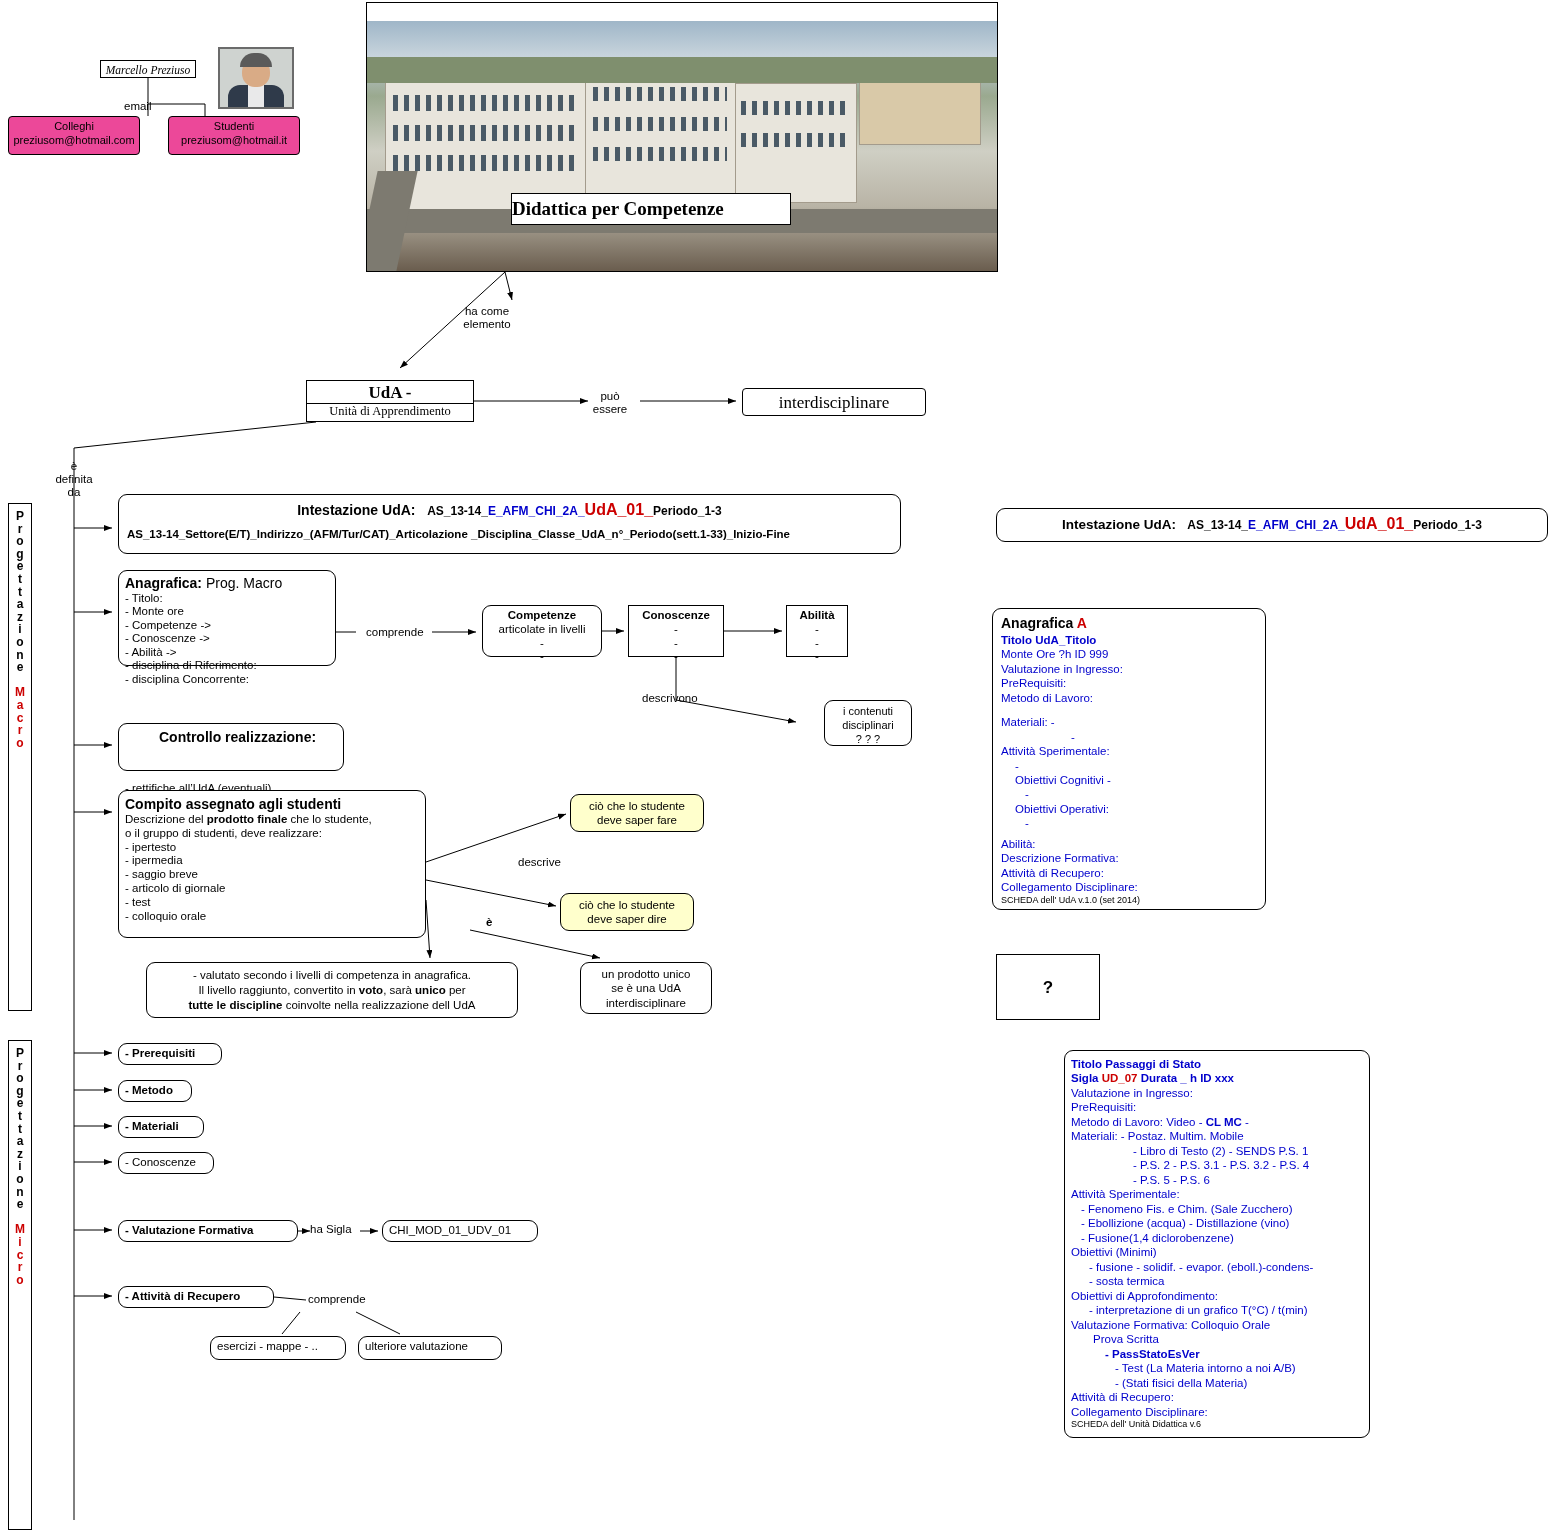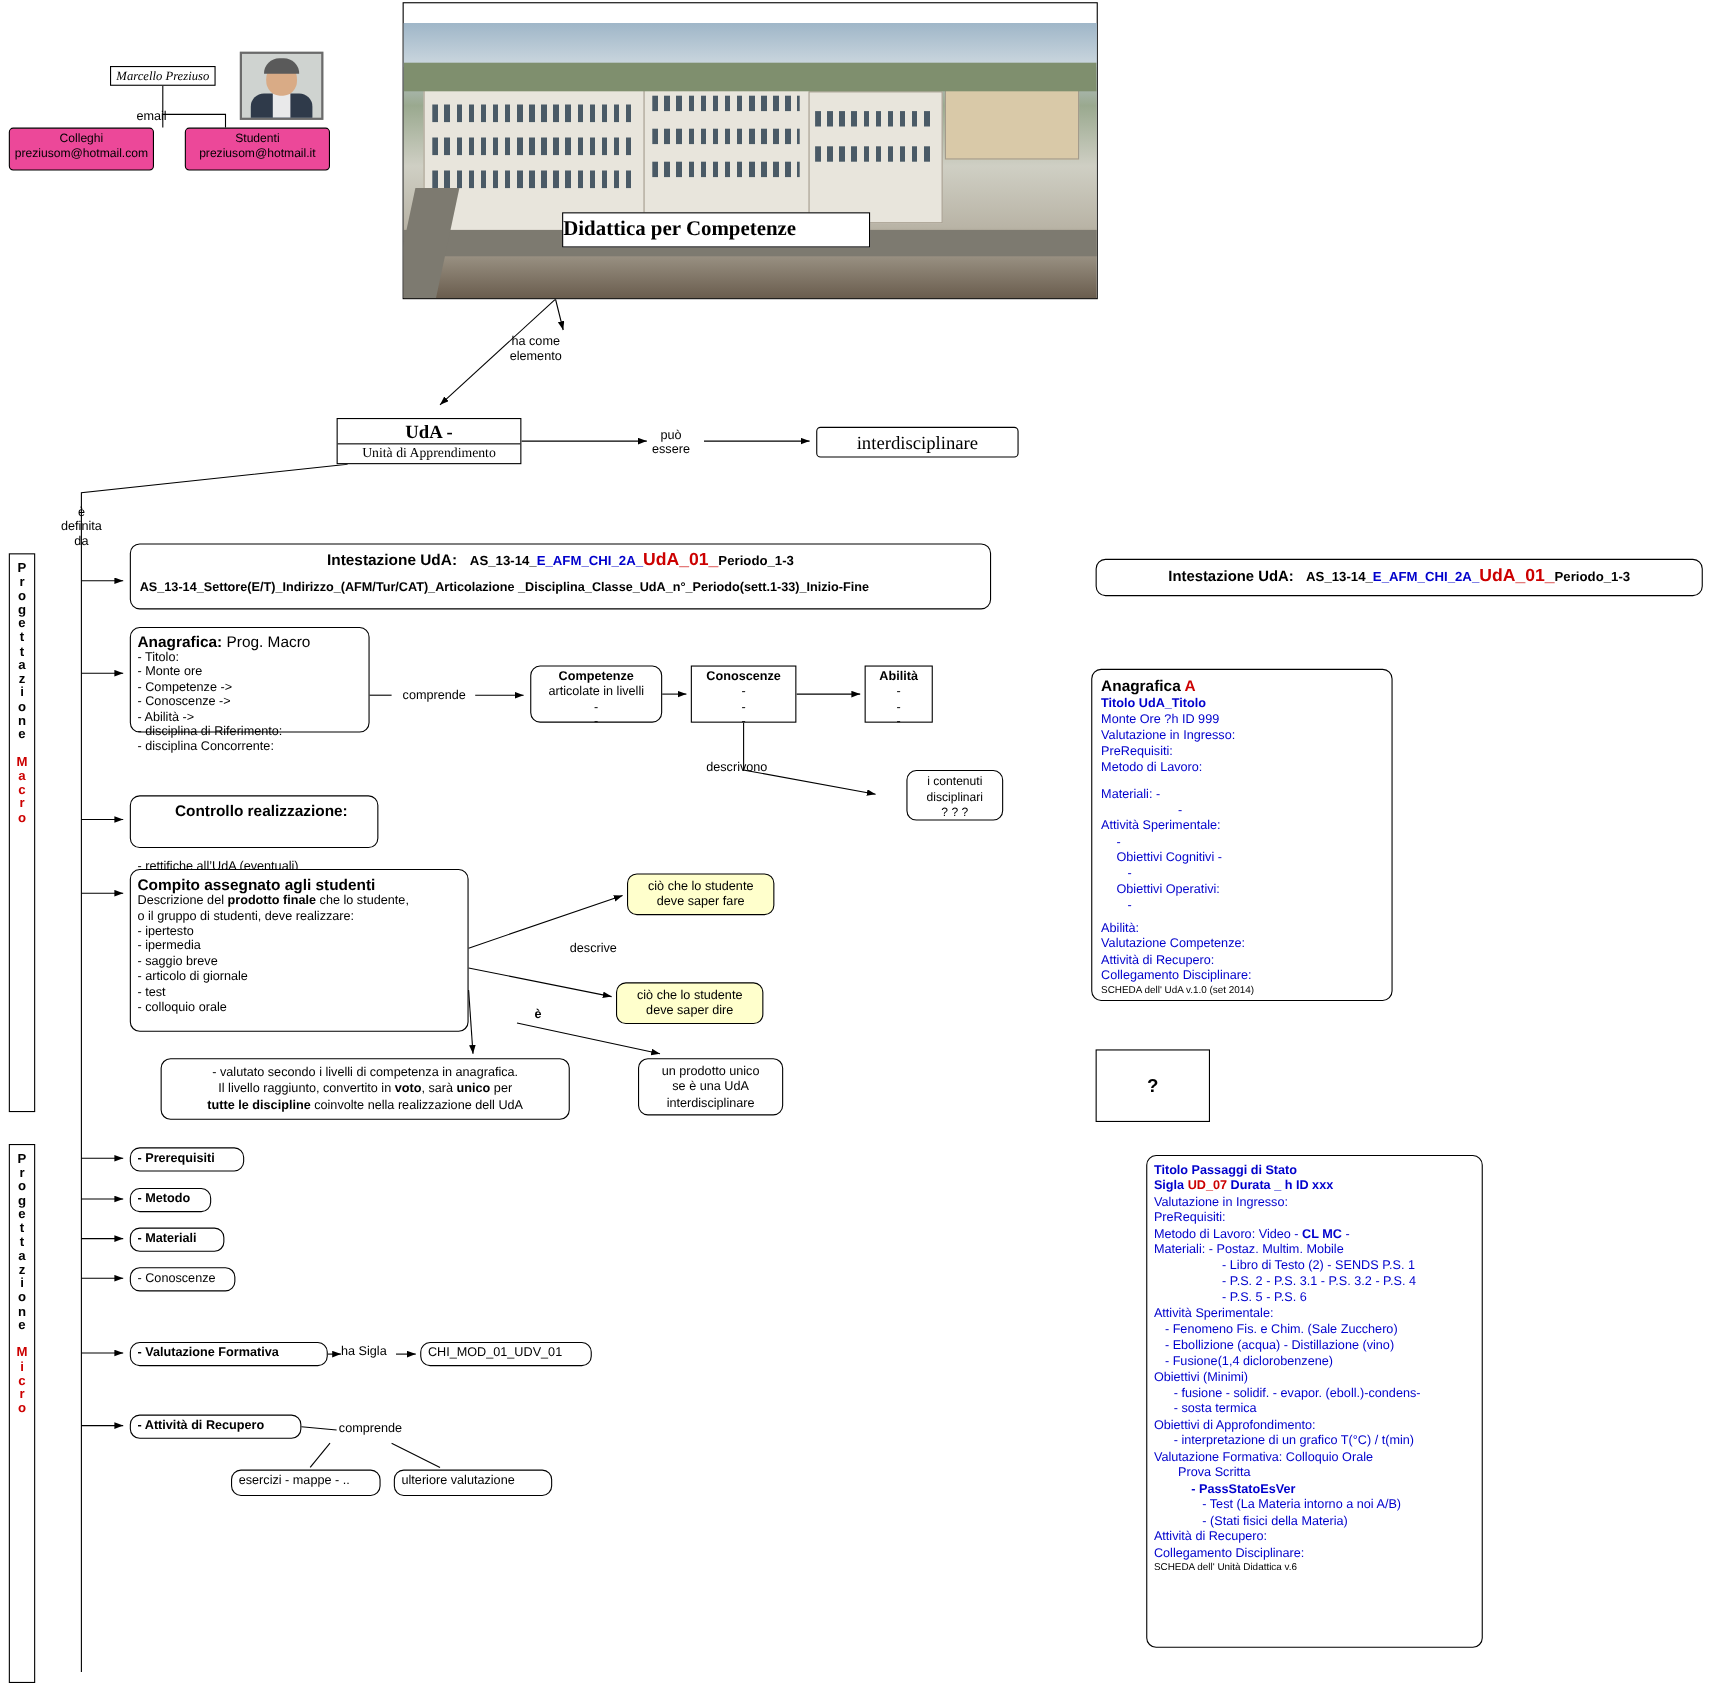--- a/index.html
+++ b/index.html
@@ -109,21 +109,21 @@
   #mb-sigla{left:382px;top:1220px;width:156px;height:22px;}
   #mb-recupero{left:118px;top:1286px;width:156px;height:22px;}
   #mb-esercizi{left:210px;top:1336px;width:136px;height:24px;}
   #mb-ulteriore{left:358px;top:1336px;width:144px;height:24px;}
 
   
   #anagrafica-card{left:992px;top:608px;width:274px;height:302px;}
   #anagrafica-card .in{padding:6px 8px;font-size:11.5px;line-height:1.26;}
   #q-box{left:996px;top:954px;width:104px;height:66px;}
   #q-box .q{text-align:center;font-weight:bold;font-size:17px;line-height:66px;}
-  #ud-card{left:1042px;top:1050px;width:306px;height:448px;}
+  #ud-card{left:1064px;top:1050px;width:306px;height:388px;}
   #ud-card .in{padding:6px 6px;font-size:11.5px;line-height:1.26;}
   .scheda{font-size:9px;}
 </style>
 </head>
 <body>
 
 <svg class="lines">
   <defs>
     <marker id="arr" markerWidth="9" markerHeight="9" refX="8" refY="3" orient="auto">
       <path d="M0,0 L8,3 L0,6 z" fill="#000"></path>
@@ -376,21 +376,21 @@
     <div class="blue">Materiali:    -</div>
     <div class="blue" style="padding-left:70px">-</div>
     <div class="blue">Attività Sperimentale:</div>
     <div class="blue" style="padding-left:14px">-</div>
     <div class="blue" style="padding-left:14px">Obiettivi Cognitivi -</div>
     <div class="blue" style="padding-left:24px">-</div>
     <div class="blue" style="padding-left:14px">Obiettivi Operativi:</div>
     <div class="blue" style="padding-left:24px">-</div>
     <div style="height:6px"></div>
     <div class="blue">Abilità:</div>
-    <div class="blue">Valutazione Competenze:</div>
+    <div class="blue">Descrizione Formativa:</div>
     <div class="blue">Attività di Recupero:</div>
     <div class="blue">Collegamento Disciplinare:</div>
     <div class="scheda">SCHEDA dell' UdA v.1.0 (set 2014)</div>
   </div>
 </div>
 
 <div class="box" id="q-box">
   <div class="q">?</div>
 </div>
 

